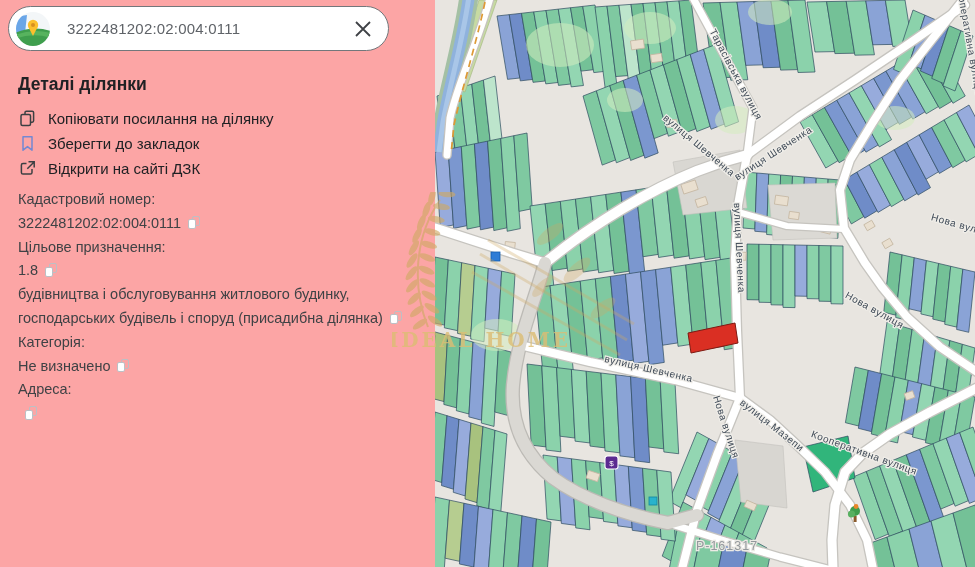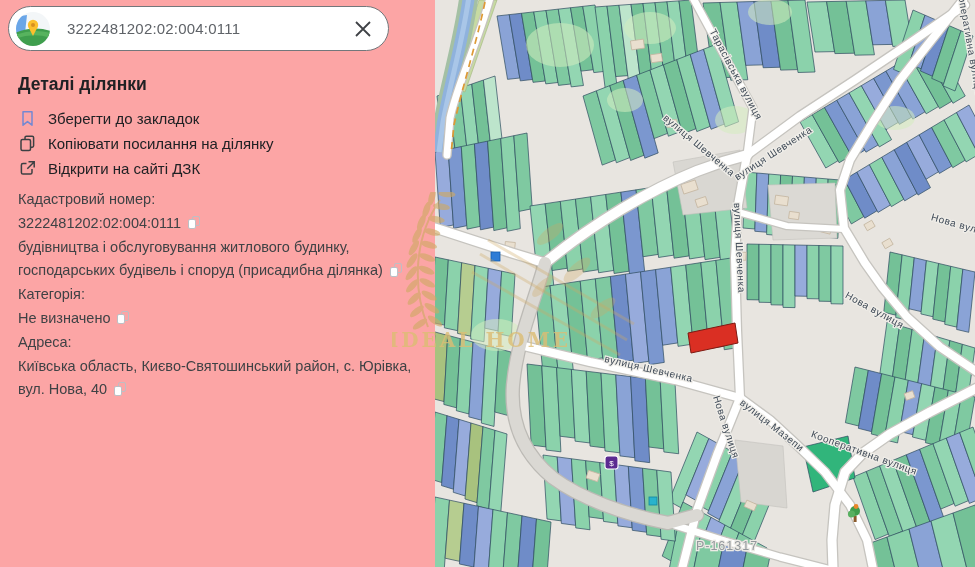--- a/index.html
+++ b/index.html
@@ -66,62 +66,66 @@
         </svg>
       </button>
     </div>
 
     <h1 class="pg-title">Деталі ділянки</h1>
 
     <div class="actions">
       <div class="action">
         <span class="aicon">
           <svg width="19" height="19" viewBox="0 0 19 19" fill="none">
-            <path d="M5,2.8 h9 v13.4 l-4.5,-3.6 -4.5,3.6 z" stroke="#7488d2" stroke-width="1.5" stroke-linejoin="round"></path>
-          </svg>
-        </span>
-        <span>Зберегти до закладок</span>
-      </div>
-      <div class="action">
-        <span class="aicon">
-          <svg width="19" height="19" viewBox="0 0 19 19" fill="none">
             <rect x="3" y="5.5" width="9.5" height="11" rx="1.5" stroke="#3c4043" stroke-width="1.5"></rect>
             <path d="M7,5.5 V3.6 a1.4,1.4 0 0 1 1.4,-1.4 h5.8 a1.4,1.4 0 0 1 1.4,1.4 v8.2 a1.4,1.4 0 0 1 -1.4,1.4 h-1.7" stroke="#3c4043" stroke-width="1.5"></path>
           </svg>
         </span>
         <span>Копіювати посилання на ділянку</span>
+      </div>
+      <div class="action">
+        <span class="aicon">
+          <svg width="19" height="19" viewBox="0 0 19 19" fill="none">
+            <path d="M5,2.8 h9 v13.4 l-4.5,-3.6 -4.5,3.6 z" stroke="#7488d2" stroke-width="1.5" stroke-linejoin="round"></path>
+          </svg>
+        </span>
+        <span>Зберегти до закладок</span>
       </div>
       <div class="action">
         <span class="aicon">
           <svg width="19" height="19" viewBox="0 0 19 19" fill="none">
             <path d="M8.5,4.5 H5 a1.6,1.6 0 0 0 -1.6,1.6 v7.4 a1.6,1.6 0 0 0 1.6,1.6 h7.4 a1.6,1.6 0 0 0 1.6,-1.6 V10" stroke="#3c4043" stroke-width="1.5"></path>
             <path d="M10.5,2.8 h5.7 v5.7 M15.8,3.2 L9.3,9.7" stroke="#3c4043" stroke-width="1.5"></path>
           </svg>
         </span>
         <span>Відкрити на сайті ДЗК</span>
       </div>
     </div>
 
     <div class="fields">
       <div class="field">
         <div class="flabel">Кадастровий номер:</div>
         <div class="fvalue"><span>3222481202:02:004:0111</span><span class="copy-ico"></span></div>
       </div>
       <div class="field">
       </div>
       <div class="field">
+        <div class="flabel">Цільове призначення:</div>
+        <div class="fvalue"><span>1.8</span><span class="copy-ico"></span></div>
+      </div>
+      <div class="field">
         <div class="fvalue"><span>будівництва і обслуговування житлового будинку, господарських будівель і споруд (присадибна ділянка)</span><span class="copy-ico"></span></div>
       </div>
       <div class="field">
         <div class="flabel">Категорія:</div>
         <div class="fvalue"><span>Не визначено</span><span class="copy-ico"></span></div>
       </div>
       <div class="field">
         <div class="flabel">Адреса:</div>
-        <div class="fvalue"><span>Київська область, Києво-Святошинський район, с. Юрівка, вул. Нова, 40</span><span class="copy-ico"></span></div>
+        <div class="fvalue"><span class="copy-ico"></span></div>
       </div>
     </div>
   </aside>
 
   <div class="map">
     <svg id="mapsvg" width="540" height="567" viewBox="0 0 540 567">
       <rect x="0" y="0" width="540" height="567" fill="#e8e5e0"></rect>
       <g id="parcels">
           <polygon points="62,16 74.25,14.625 84.81,77.985 72.56,79.36" fill="#8aa3d6" stroke="#2c4b5e" stroke-width="0.7"></polygon>
           <polygon points="74.25,14.625 86.5,13.25 97.54,79.49000000000001 85.29,80.86500000000001" fill="#6f8cc8" stroke="#2c4b5e" stroke-width="0.7"></polygon>

